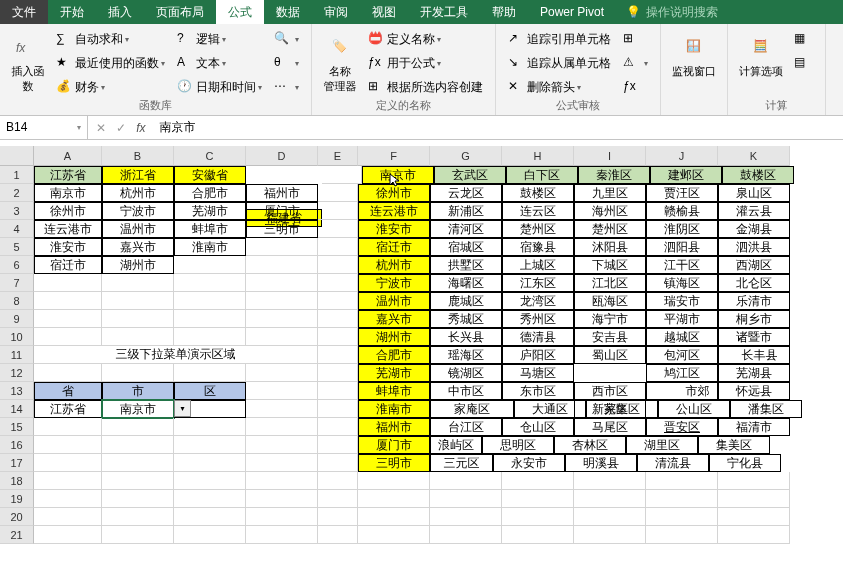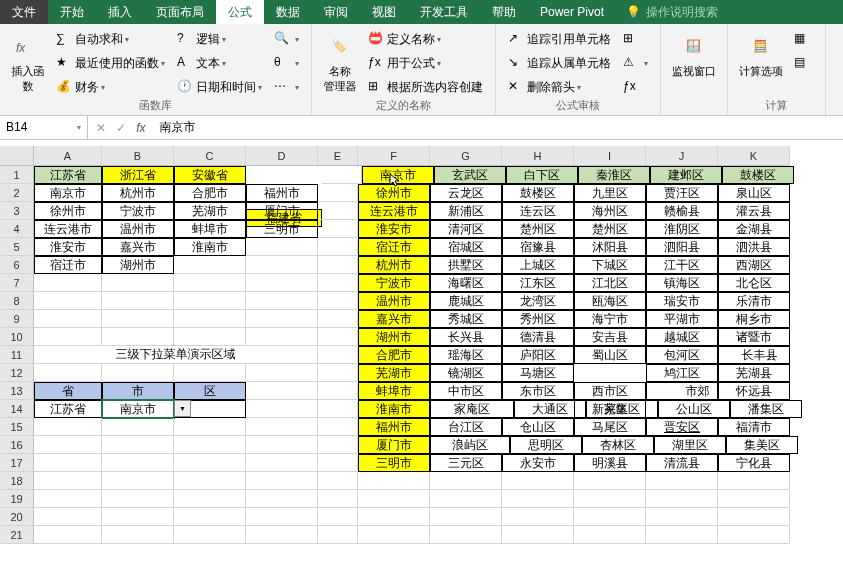--- a/index.html
+++ b/index.html
@@ -465,34 +465,34 @@
           <div class="cell  b1" style="width: 72px; text-decoration: underline;">晋安区</div>
           <div class="cell  b1" style="width: 72px;">福清市</div>
         </div>
         <div class="row">
           <div class="cell " style="width: 68px;"></div>
           <div class="cell " style="width: 72px;"></div>
           <div class="cell " style="width: 72px;"></div>
           <div class="cell " style="width: 72px;"></div>
           <div class="cell " style="width: 40px;"></div>
           <div class="cell y b1" style="width: 72px;">厦门市</div>
-          <div class="cell  b1" style="width: 80px;">浪屿区</div>
+          <div class="cell  b1" style="width: 52px;">浪屿区</div>
           <div class="cell  b1" style="width: 72px;">思明区</div>
           <div class="cell  b1" style="width: 72px;">杏林区</div>
           <div class="cell  b1" style="width: 72px;">湖里区</div>
           <div class="cell  b1" style="width: 72px;">集美区</div>
         </div>
         <div class="row">
           <div class="cell " style="width: 68px;"></div>
           <div class="cell " style="width: 72px;"></div>
           <div class="cell " style="width: 72px;"></div>
           <div class="cell " style="width: 72px;"></div>
           <div class="cell " style="width: 40px;"></div>
           <div class="cell y b1" style="width: 72px;">三明市</div>
-          <div class="cell  b1" style="width: 72px;">三元区</div>
+          <div class="cell  b1" style="width: 63px;">三元区</div>
           <div class="cell  b1" style="width: 72px;">永安市</div>
           <div class="cell  b1" style="width: 72px;">明溪县</div>
           <div class="cell  b1" style="width: 72px;">清流县</div>
           <div class="cell  b1" style="width: 72px;">宁化县</div>
         </div>
         <div class="row">
           <div class="cell " style="width: 68px;"></div>
           <div class="cell " style="width: 72px;"></div>
           <div class="cell " style="width: 72px;"></div>
           <div class="cell " style="width: 72px;"></div>

